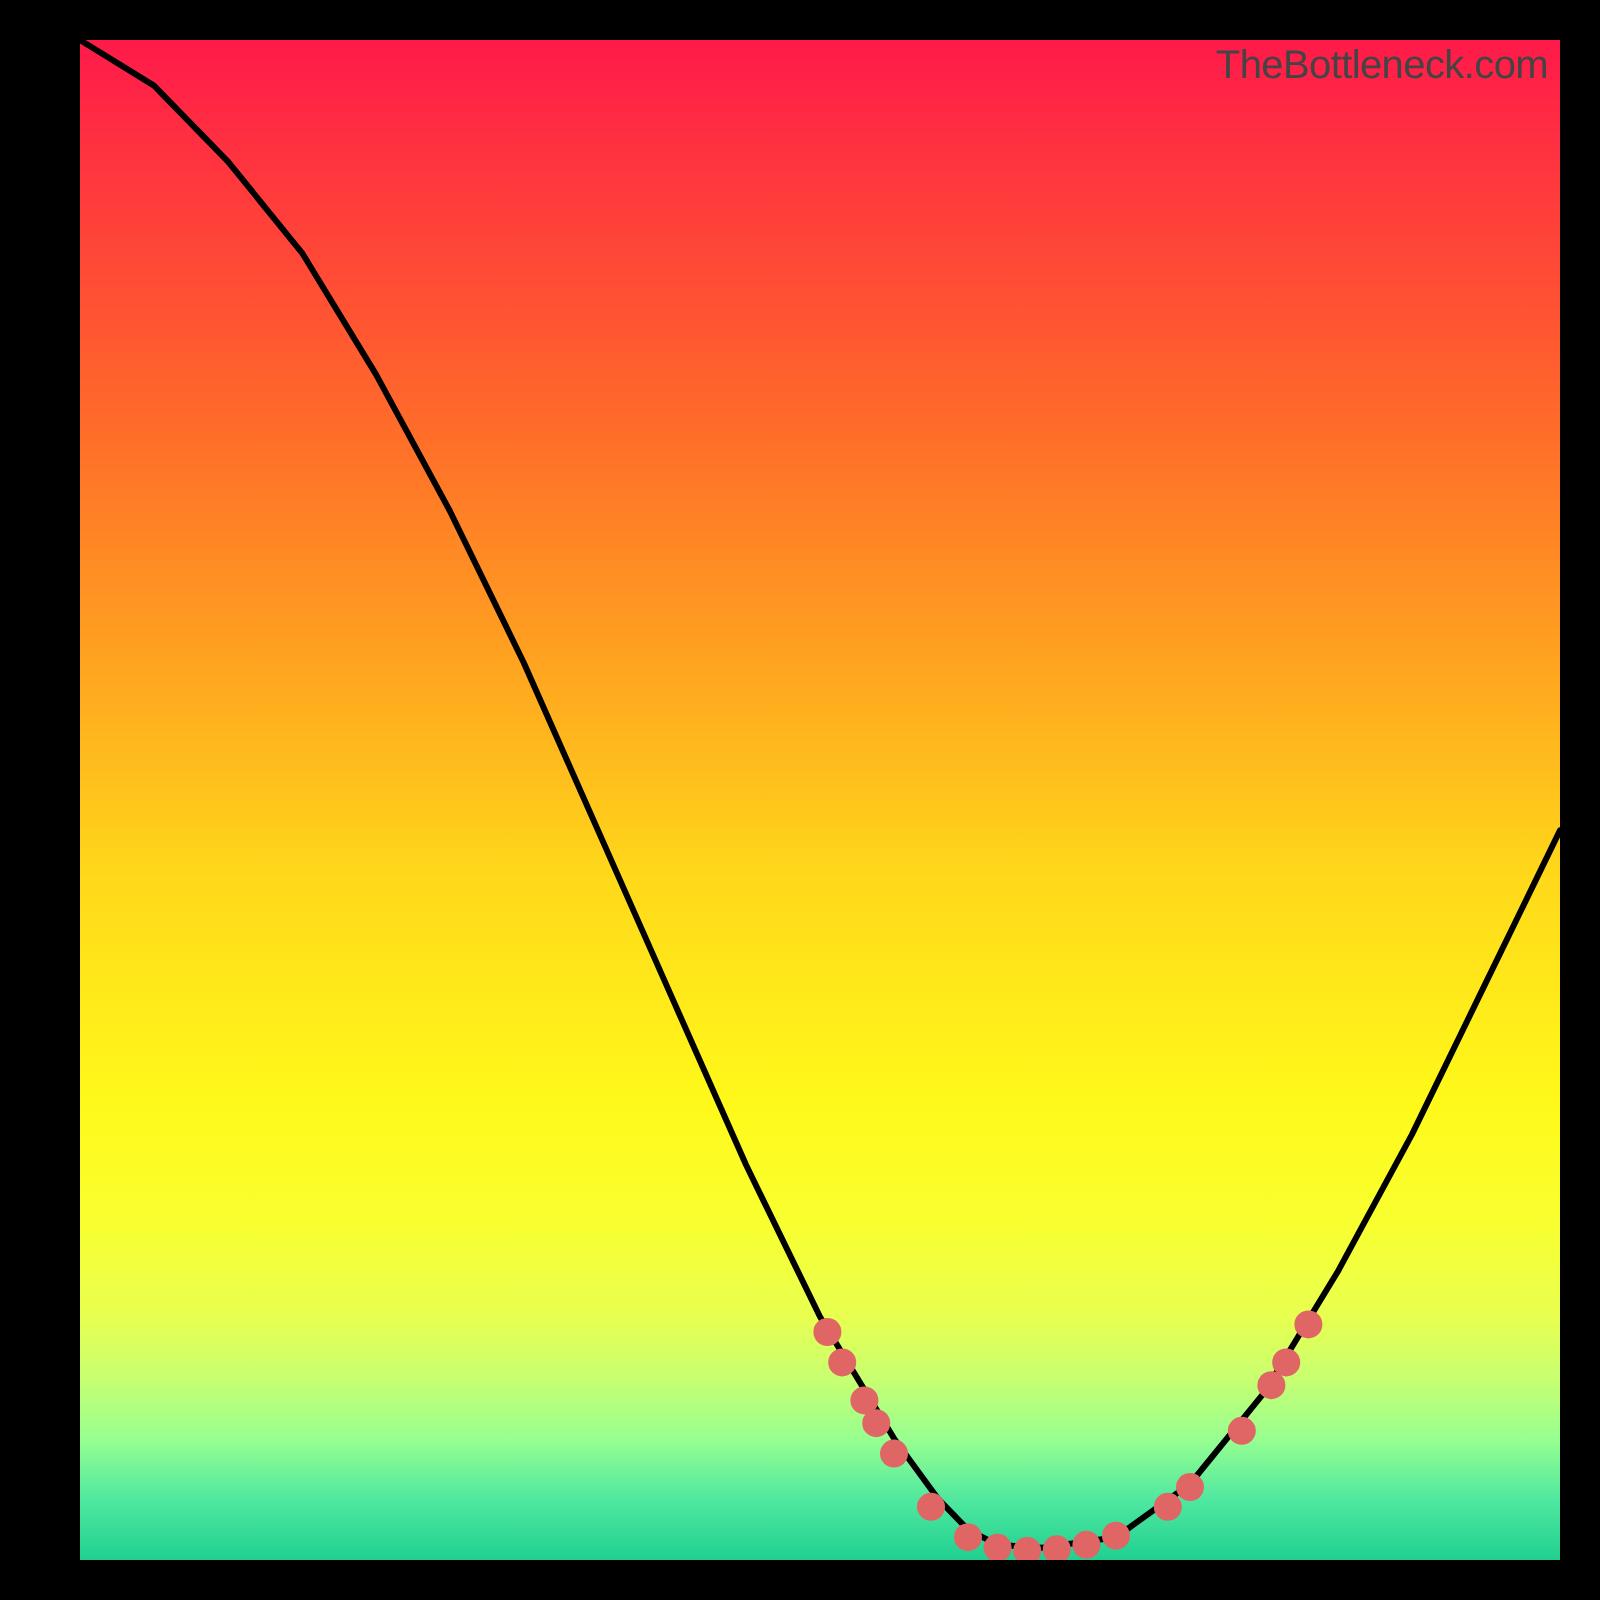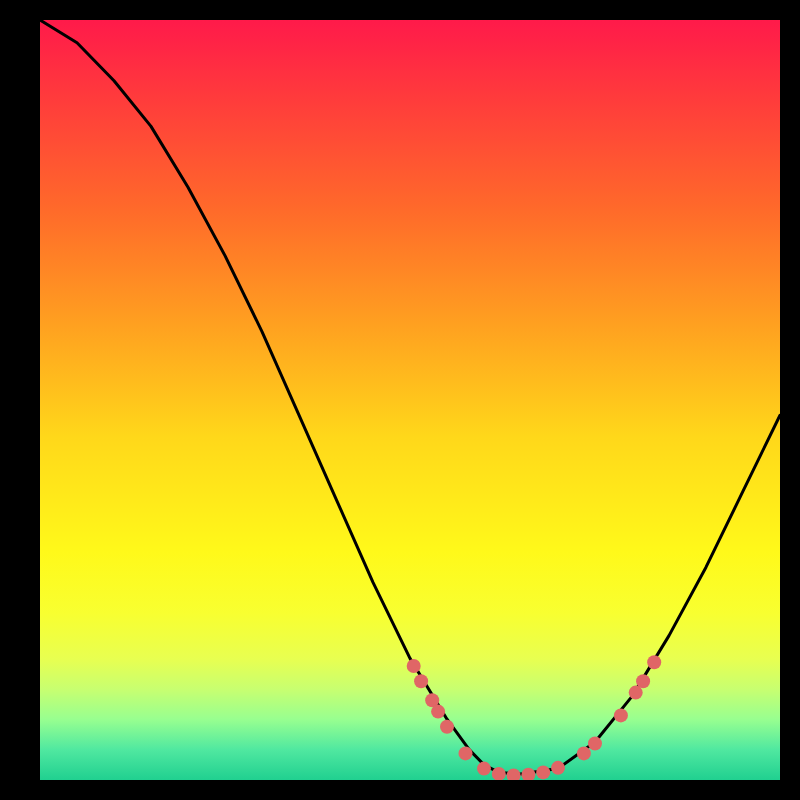--- a/index.html
+++ b/index.html
@@ -39,20 +39,21 @@
   svg.lines {
     position: absolute;
     left: 0; top: 0;
     width: 100%; height: 100%;
   }
 </style>
 </head>
 <body>
 
 <div class="chart-container">
+  <div class="watermark">TheBottleneck.com</div>
   <svg class="lines" viewBox="0 0 740 760" preserveAspectRatio="none">
     <g id="curve-group">
         <path d="M0.00 0.00 L37.00 22.80 L74.00 60.80 L111.00 106.40 L148.00 167.20 L185.00 235.60 L222.00 311.60 L259.00 395.20 L296.00 478.80 L333.00 562.40 L370.00 638.40 L407.00 699.20 L429.20 729.60 L444.00 744.80 L458.80 752.40 L481.00 753.92 L518.00 748.60 L555.00 722.00 L592.00 676.40 L629.00 615.60 L666.00 547.20 L703.00 471.20 L740.00 395.20 " fill="none" stroke="#000" stroke-width="3" stroke-linecap="round" stroke-linejoin="round"></path>
       </g>
     <g id="marker-group">
         <circle cx="373.70" cy="646.00" r="7" fill="#e06666"></circle>
         <circle cx="381.10" cy="661.20" r="7" fill="#e06666"></circle>
         <circle cx="392.20" cy="680.20" r="7" fill="#e06666"></circle>
         <circle cx="398.12" cy="691.60" r="7" fill="#e06666"></circle>
         <circle cx="407.00" cy="706.80" r="7" fill="#e06666"></circle>

